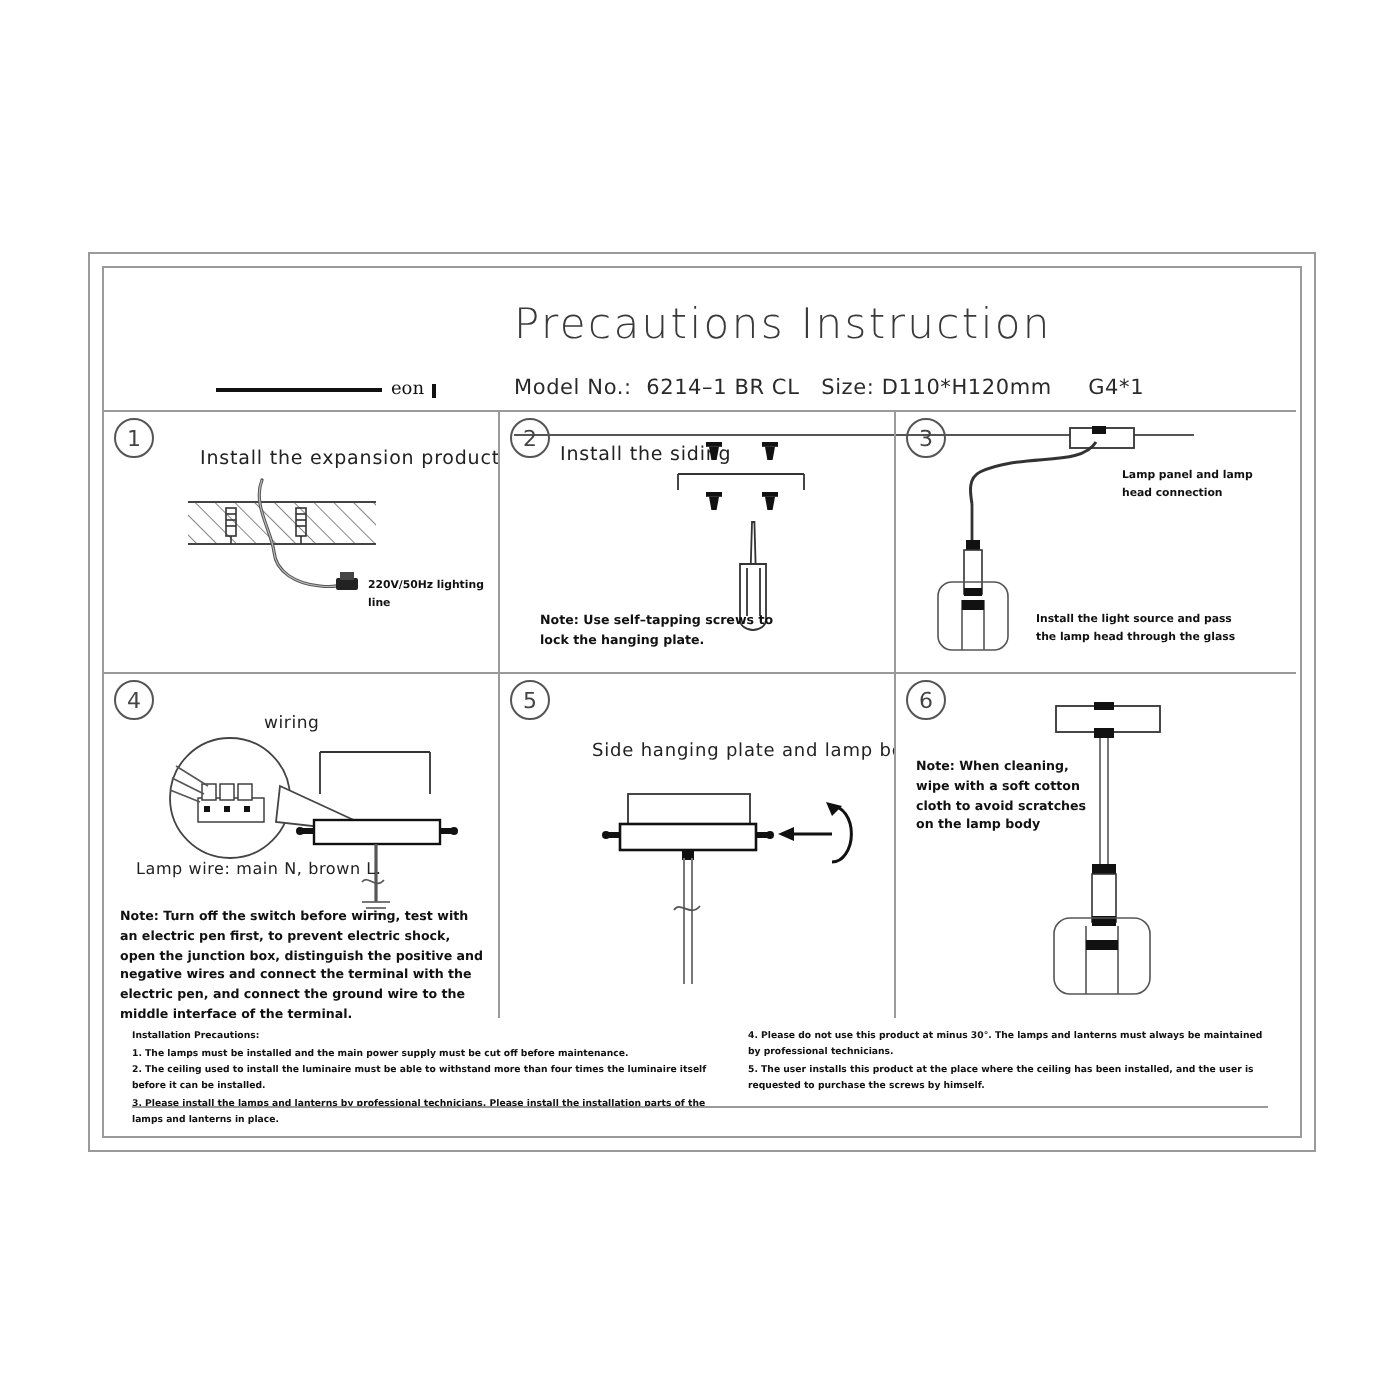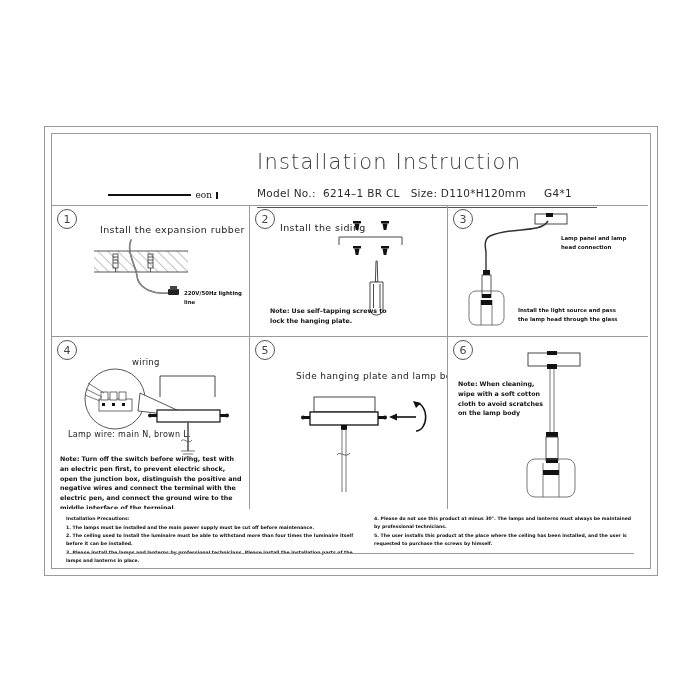--- a/index.html
+++ b/index.html
@@ -54,21 +54,21 @@
 
   .title{
     position:absolute;left:205px;top:16px;
     font-family:"DejaVu Sans", sans-serif;
     font-size:21px;letter-spacing:1.2px;color:#3a3a3a;
     font-weight:300;
   }
   .subtitle-wrap{
     position:absolute;left:205px;top:48px;width:340px;
     border-bottom:1px solid #555;
-    padding-bottom:6px;
+    padding-bottom:16px;
   }
   .subtitle{
     font-family:"DejaVu Sans", sans-serif;
     font-size:10.5px;color:#2a2a2a;letter-spacing:0.3px;
     white-space:pre;
   }
 
   
   .grid{
     position:absolute;left:52px;top:206px;width:596px;height:303px;
@@ -144,32 +144,32 @@
   <div class="inner-frame"></div>
 
   <div class="header">
 
     <div class="logo-sub">
       <span class="rule"></span>
       <span class="eon">eon</span>
       <span class="tick"></span>
     </div>
 
-    <div class="title">Installation Instruction</div>
+    <div class="title">Precautions Instruction</div>
 
     <div class="subtitle-wrap">
       <span class="subtitle">Model No.:  6214–1 BR CL   Size: D110*H120mm     G4*1</span>
     </div>
   </div>
 
   <div class="grid">
 
     <div class="panel p1">
       <div class="step-num">1</div>
-      <div class="caption" style="left:48px;top:18px;">Install the expansion rubber</div>
+      <div class="caption" style="left:48px;top:18px;">Install the expansion product</div>
 
       <svg width="198" height="131" viewBox="0 0 198 131">
         <defs>
           <pattern id="hatch1" width="7" height="7" patternTransform="rotate(-45)" patternUnits="userSpaceOnUse">
             <line x1="0" y1="0" x2="0" y2="7" stroke="#666" stroke-width="0.8"></line>
           </pattern>
         </defs>
 
         <rect x="42" y="45" width="94" height="21" fill="url(#hatch1)" stroke="none"></rect>
         <line x1="42" y1="45" x2="136" y2="45" stroke="#444" stroke-width="0.9"></line>

